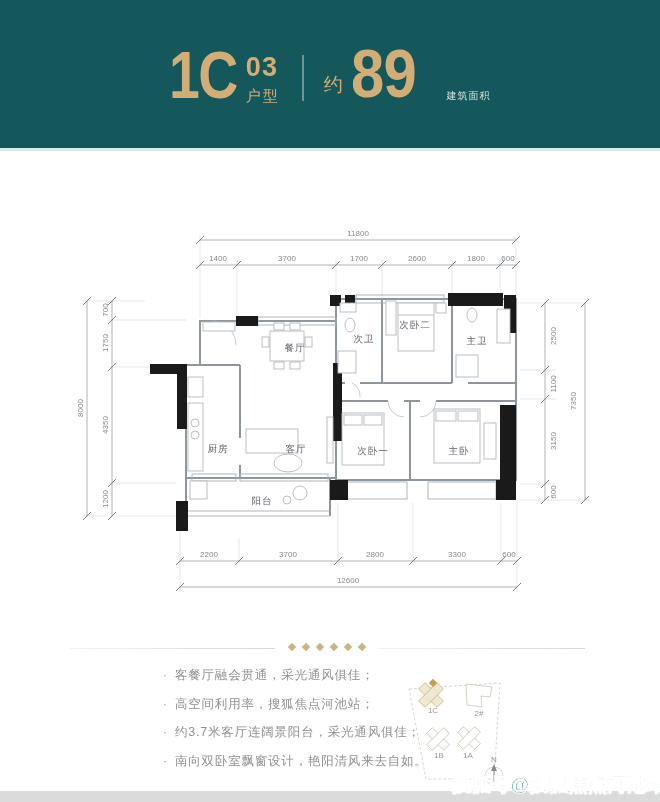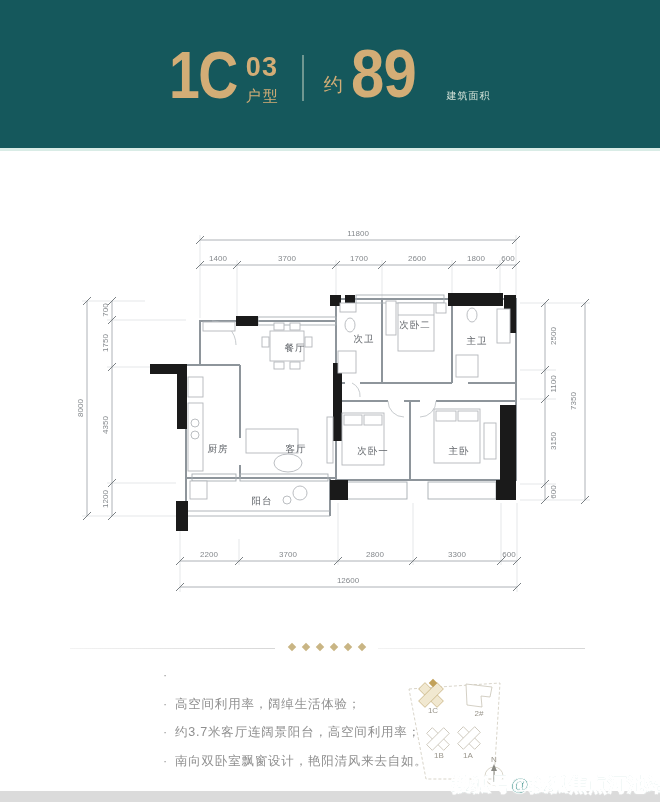--- a/index.html
+++ b/index.html
@@ -230,28 +230,29 @@
   <span class="diamond"></span>
   <span class="diamond"></span>
   <span class="diamond"></span>
   <span class="diamond"></span>
 </div>
 <div class="div-line" style="left:378px;width:207px;"></div>
 
 <div class="features">
   <div class="feature-row">
     <span class="bullet">·</span>
+    <span>客餐厅融会贯通，采光通风俱佳；</span>
   </div>
   <div class="feature-row">
     <span class="bullet">·</span>
-    <span>高空间利用率，阔绰生活体验；</span>
+    <span>高空间利用率，搜狐焦点河池站；</span>
   </div>
   <div class="feature-row">
     <span class="bullet">·</span>
-    <span>约3.7米客厅连阔景阳台，高空间利用率；</span>
+    <span>约3.7米客厅连阔景阳台，采光通风俱佳；</span>
   </div>
   <div class="feature-row">
     <span class="bullet">·</span>
     <span>南向双卧室飘窗设计，艳阳清风来去自如。</span>
   </div>
 </div>
 
 <div class="siteplan">
 <svg width="175" height="112" viewBox="403 676 175 112">
   <polygon points="409,689 500,683 494,779 426,779" fill="none" stroke="#cfcabc" stroke-width="0.8" stroke-dasharray="3,2"></polygon>

